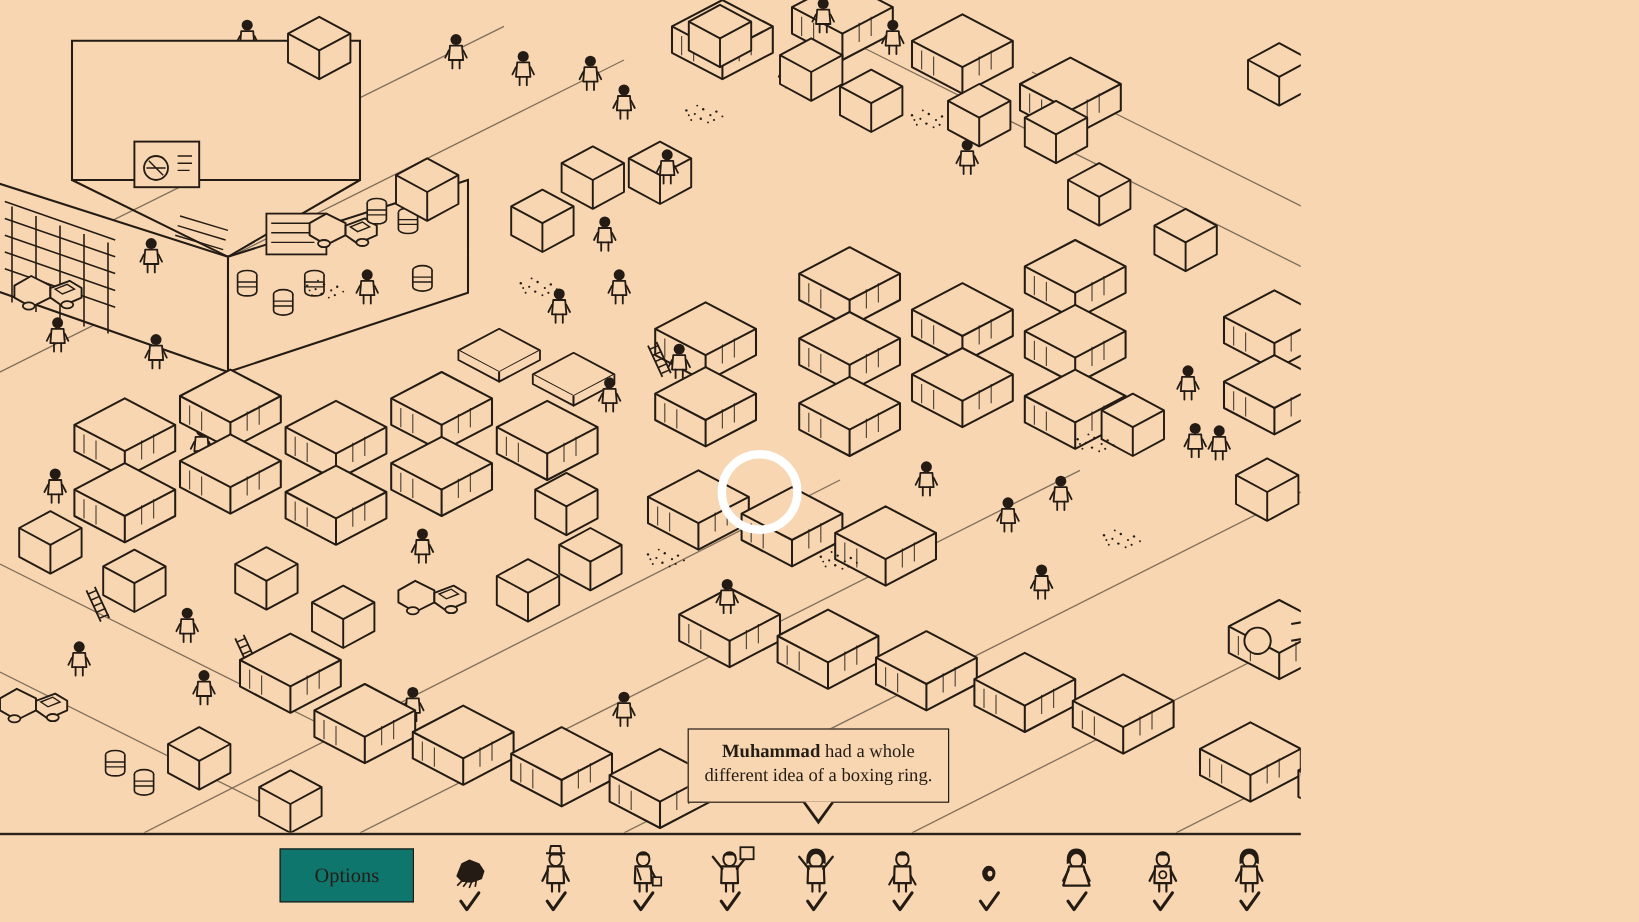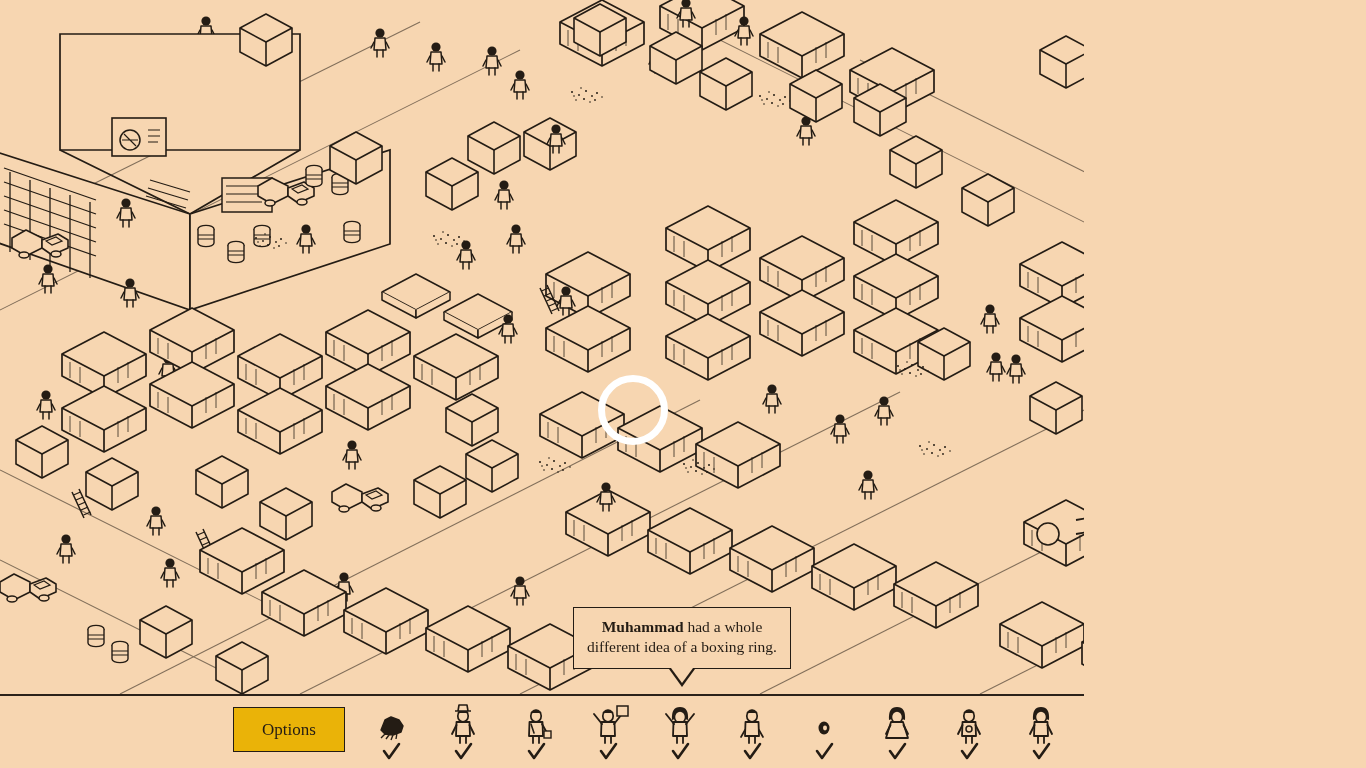--- a/index.html
+++ b/index.html
@@ -83,21 +83,21 @@
     width: 1366px; height: 74px;
     background: #f7d6b1;
     border-top: 2px solid #2b221a;
     z-index: 60;
   }
   #options-button {
     position: absolute;
     left: 233px; top: 11px;
     width: 112px; height: 45px;
     border: 1.8px solid #241c14;
-    background: #eab308;
+    background: #0f766e;
     color: #241c14;
     font-family: "Liberation Serif", serif;
     font-size: 17px;
     line-height: 41px;
     text-align: center;
     cursor: pointer;
     padding: 0;
   }
   #folk-list {
     position: absolute;

